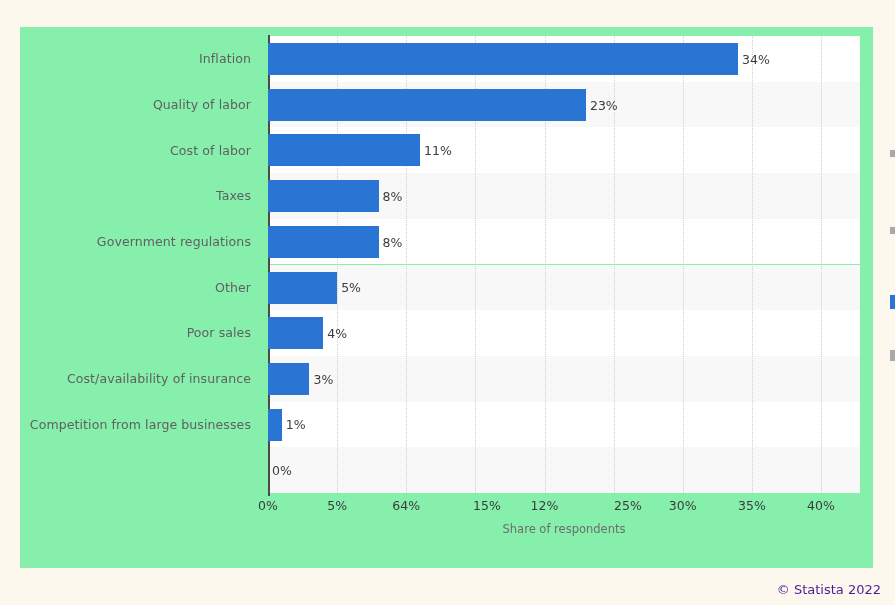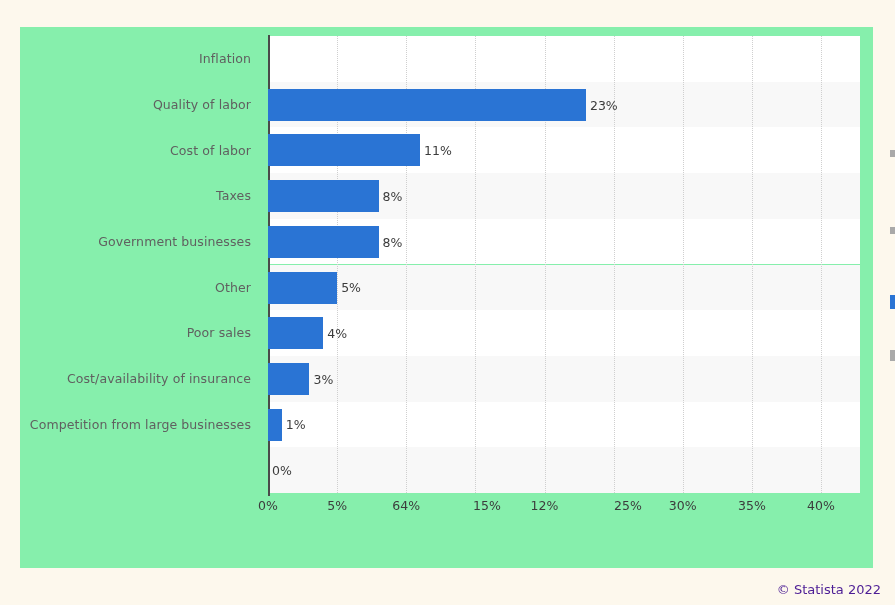--- a/index.html
+++ b/index.html
@@ -172,21 +172,21 @@
         <div class="cat-row">
           <span class="cat-label">Quality of labor</span>
         </div>
         <div class="cat-row">
           <span class="cat-label">Cost of labor</span>
         </div>
         <div class="cat-row">
           <span class="cat-label">Taxes</span>
         </div>
         <div class="cat-row">
-          <span class="cat-label">Government businesses</span>
+          <span class="cat-label">Government regulations</span>
         </div>
         <div class="cat-row">
           <span class="cat-label">Other</span>
         </div>
         <div class="cat-row">
           <span class="cat-label">Poor sales</span>
         </div>
         <div class="cat-row">
           <span class="cat-label">Cost/availability of insurance</span>
         </div>
@@ -208,20 +208,24 @@
         <div class="band shaded" style="top: 411.3px;"></div>
         <div class="gridline zero" style="left: 0px;"></div>
         <div class="gridline" style="left: 69.125px;"></div>
         <div class="gridline" style="left: 138.25px;"></div>
         <div class="gridline" style="left: 207.375px;"></div>
         <div class="gridline" style="left: 276.5px;"></div>
         <div class="gridline" style="left: 345.625px;"></div>
         <div class="gridline" style="left: 414.75px;"></div>
         <div class="gridline" style="left: 483.875px;"></div>
         <div class="gridline" style="left: 553px;"></div>
+        <div class="bar-row" style="top: 0px;">
+          <div class="bar" style="width: 470.05px; background: rgb(42, 116, 212);"></div>
+          <span class="bar-value" style="left: 470.05px;">34%</span>
+        </div>
         <div class="bar-row" style="top: 45.7px;">
           <div class="bar" style="width: 317.975px; background: rgb(42, 116, 212);"></div>
           <span class="bar-value" style="left: 317.975px;">23%</span>
         </div>
         <div class="bar-row" style="top: 91.4px;">
           <div class="bar" style="width: 152.075px; background: rgb(42, 116, 212);"></div>
           <span class="bar-value" style="left: 152.075px;">11%</span>
         </div>
         <div class="bar-row" style="top: 137.1px;">
           <div class="bar" style="width: 110.6px; background: rgb(42, 116, 212);"></div>
@@ -256,20 +260,21 @@
         <span class="xtick" style="left: 0px;">0%</span>
         <span class="xtick" style="left: 69.125px;">5%</span>
         <span class="xtick" style="left: 138.25px;">64%</span>
         <span class="xtick" style="left: 219px;">15%</span>
         <span class="xtick" style="left: 276.5px;">12%</span>
         <span class="xtick" style="left: 360px;">25%</span>
         <span class="xtick" style="left: 414.75px;">30%</span>
         <span class="xtick" style="left: 483.875px;">35%</span>
         <span class="xtick" style="left: 553px;">40%</span>
       </div>
+    <div id="x-axis-title">Share of respondents</div>
   </div>
 </div>
 
 <div id="copyright">© Statista 2022</div>
 
 <div class="edge-mark" style="top:150px;height:7px;"></div>
 <div class="edge-mark" style="top:227px;height:7px;"></div>
 <div class="edge-mark accent" style="top:295px;height:14px;"></div>
 <div class="edge-mark" style="top:350px;height:11px;"></div>
 

